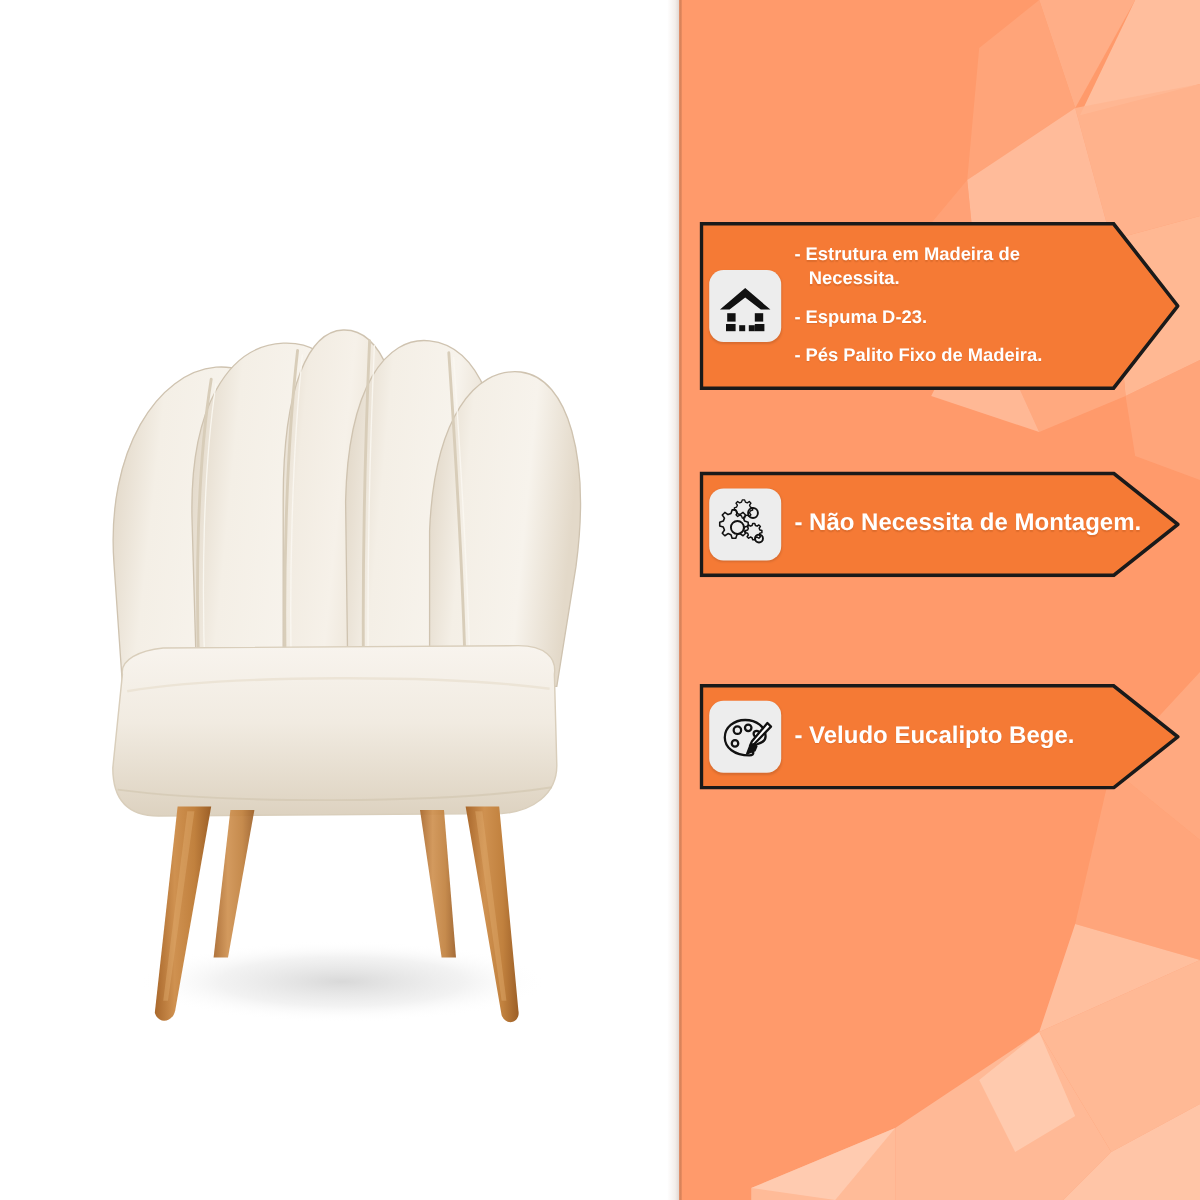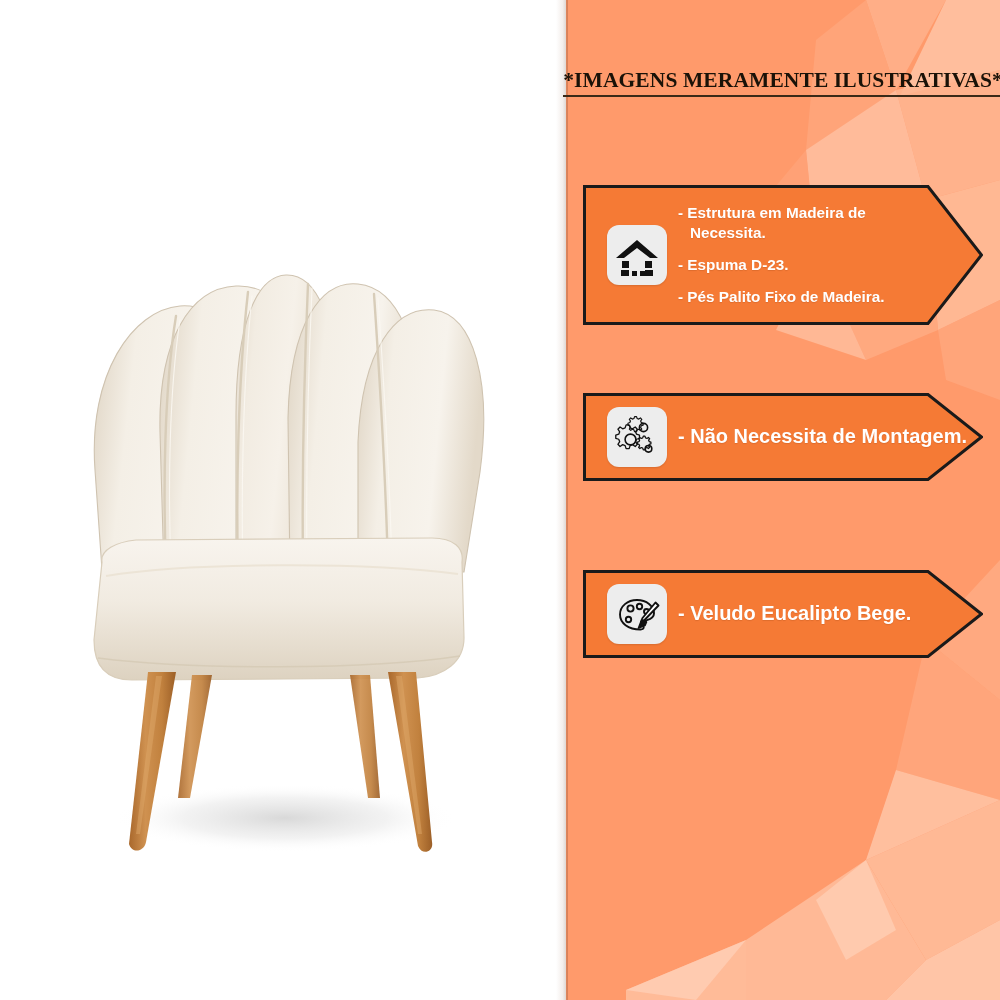--- a/index.html
+++ b/index.html
@@ -54,21 +54,21 @@
     position:absolute;
     left:583px;
     width:400px;
   }
   .banner-shape { position:absolute; inset:0; width:100%; height:100%; }
   .banner-inner {
     position:relative;
     height:100%;
     display:flex;
     align-items:center;
-    padding-left:24px;
+    padding-left:8px;
   }
   .icon-box {
     width:60px; height:60px;
     background:#ededed;
     border-radius:12px;
     flex:0 0 60px;
     display:flex; align-items:center; justify-content:center;
     box-shadow:0 1px 2px rgba(0,0,0,0.12);
   }
   .icon-box svg { width:48px; height:48px; display:block; }
@@ -197,23 +197,20 @@
         <polygon points="180,940 300,860 360,960 320,1000 180,1000" fill="#ffbe9d" opacity="0.85"></polygon>
         <polygon points="360,960 434,920 434,1000 320,1000" fill="#ffcdb2" opacity="0.85"></polygon>
         <polygon points="60,990 180,940 180,1000 60,1000" fill="#ffc3a4" opacity="0.8"></polygon>
         <polygon points="180,940 130,1000 60,990" fill="#ffd2ba" opacity="0.7"></polygon>
         <polygon points="250,900 300,860 330,930 280,960" fill="#ffd5be" opacity="0.6"></polygon>
       </g>
     </svg>
   </div>
   <div class="pane-shadow"></div>
 
-  <div class="title-wrap">
-    <span class="title-text">*IMAGENS MERAMENTE ILUSTRATIVAS*</span>
-  </div>
 
   <div class="banner" id="banner-0">
     <svg class="banner-shape" viewBox="0 0 400 140" preserveAspectRatio="none">
       <polygon points="1.5,1.5 345,1.5 398.5,70 345,138.5 1.5,138.5" fill="#f57a35" stroke="#1a1a1a" stroke-width="3" stroke-linejoin="miter"></polygon>
     </svg>
     <div class="banner-inner">
       <div class="icon-box">
         <svg viewBox="0 0 48 48">
           <path d="M24 9 L45 27 L37 27 L24 17 L11 27 L3 27 Z" fill="#111111"></path>
           <rect x="9" y="30" width="7" height="7" fill="#111111"></rect>

